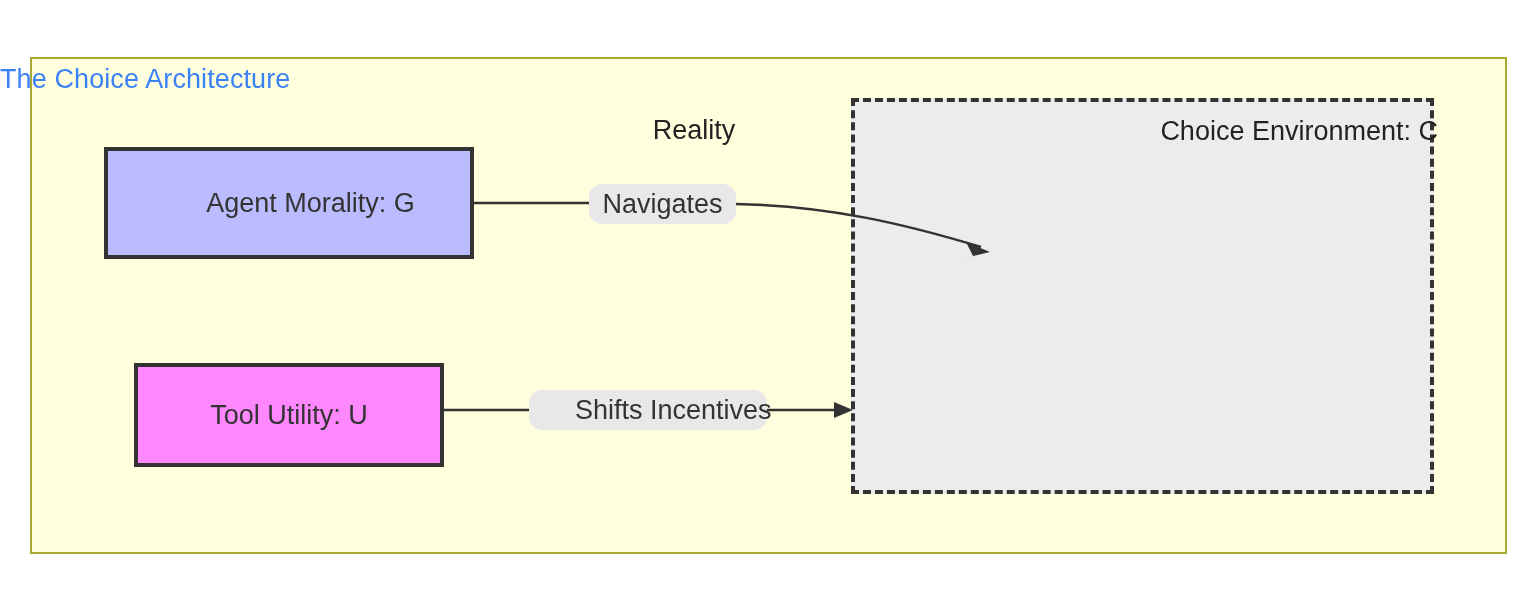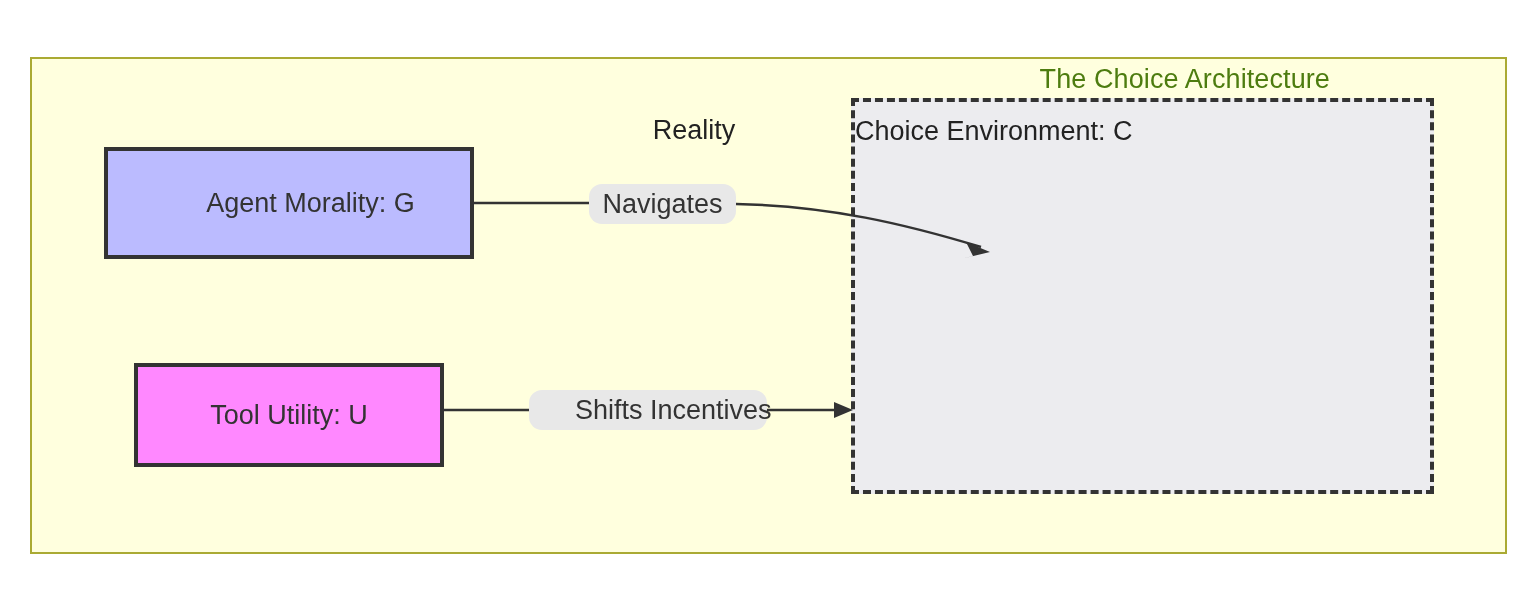--- a/index.html
+++ b/index.html
@@ -32,23 +32,23 @@
     background: #ffffde;
     border: 2px solid #aaaa33;
     box-sizing: border-box;
   }
 
   .outer-title {
     position: absolute;
     left: 0;
     top: 62px;
     width: 1330px;
-    text-align: right;
-    font-size: 27px;
-    color: #4d7c0f;
+    text-align: left;
+    font-size: 27px;
+    color: #3b82f6;
     line-height: 34px;
     letter-spacing: 0.1px;
     transform: translateX(-0px);
   }
 
   .outer-subtitle {
     position: absolute;
     left: 0;
     top: 113px;
     width: 1388px;
@@ -67,21 +67,21 @@
     height: 396px;
     background: #ececef;
     border: 4px dashed #333333;
     box-sizing: border-box;
   }
   .subgraph-title {
     position: absolute;
     left: 0;
     top: 12px;
     width: 583px;
-    text-align: left;
+    text-align: right;
     font-size: 27px;
     color: #222222;
     line-height: 34px;
   }
 
   
   .node {
     position: absolute;
     box-sizing: border-box;
     border: 4px solid #333333;

